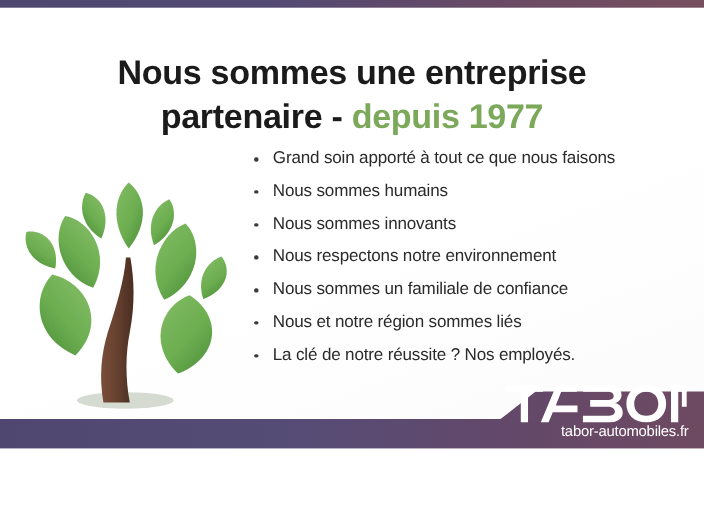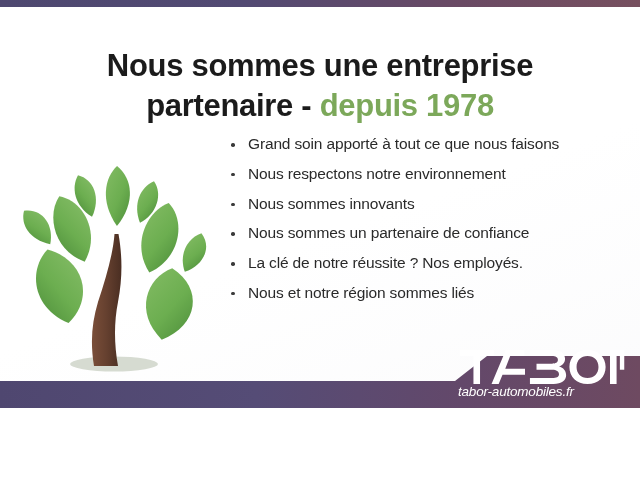--- a/index.html
+++ b/index.html
@@ -112,23 +112,22 @@
     display: block;
     width: 100%;
     height: 100%;
   }
 
   .logo-block {
     position: absolute;
     right: 14px;
     bottom: 8px;
     width: 168px;
-    text-align: left;
+    text-align: right;
     pointer-events: auto;
-    font-style: italic;
   }
   .logo-wordmark {
     display: block;
     width: 100%;
     height: 34px;
   }
   .logo-wordmark svg {
     display: block;
     width: 100%;
     height: 100%;
@@ -142,21 +141,21 @@
     line-height: 1.1;
   }
 </style>
 </head>
 <body>
 
 <div class="slide">
 
   <div class="top-strip"></div>
 
-  <h1 class="heading"><span>Nous sommes une entreprise</span><span class="line2"><span>partenaire - </span><span class="accent">depuis 1978</span></span></h1>
+  <h1 class="heading"><span>Nous sommes une entreprise</span><span class="line2"><span>partenaire - </span><span class="accent">depuis 1977</span></span></h1>
 
   <div class="tree">
     <svg viewBox="0 0 205 240" xmlns="http://www.w3.org/2000/svg" aria-hidden="true">
       <defs>
         <linearGradient id="lg1" x1="0" y1="0" x2="1" y2="1">
           <stop offset="0%" stop-color="#82bb63"></stop>
           <stop offset="55%" stop-color="#6cae50"></stop>
           <stop offset="100%" stop-color="#4e8f3b"></stop>
         </linearGradient>
         <linearGradient id="lg2" x1="0" y1="1" x2="1" y2="0">
@@ -194,25 +193,26 @@
 
         <path d="M40 98 C 72 112, 80 152, 48 174 C 14 152, 18 114, 40 98 Z" fill="url(#lg2)" transform="rotate(-10 46 136)"></path>
 
         <path d="M152 118 C 186 132, 188 170, 154 190 C 122 168, 128 132, 152 118 Z" fill="url(#lg1)" transform="rotate(10 153 154)"></path>
       </g>
     </svg>
   </div>
 
   <ul class="bullets">
     <li>Grand soin apporté à tout ce que nous faisons</li>
+    <li>Nous sommes humains</li>
+    <li>Nous sommes innovants</li>
     <li>Nous respectons notre environnement</li>
-    <li>Nous sommes innovants</li>
-    <li>Nous sommes un partenaire de confiance</li>
+    <li>Nous sommes un familiale de confiance</li>
+    <li>Nous et notre région sommes liés</li>
     <li>La clé de notre réussite ? Nos employés.</li>
-    <li>Nous et notre région sommes liés</li>
   </ul>
 
   <div class="banner">
     <svg viewBox="0 0 640 80" preserveAspectRatio="none" xmlns="http://www.w3.org/2000/svg" aria-hidden="true">
       <defs>
         <linearGradient id="bg1" x1="0" y1="0" x2="1" y2="0">
           <stop offset="0%" stop-color="#4f4770"></stop>
           <stop offset="40%" stop-color="#554c76"></stop>
           <stop offset="72%" stop-color="#63486a"></stop>
           <stop offset="100%" stop-color="#6e4a61"></stop>

